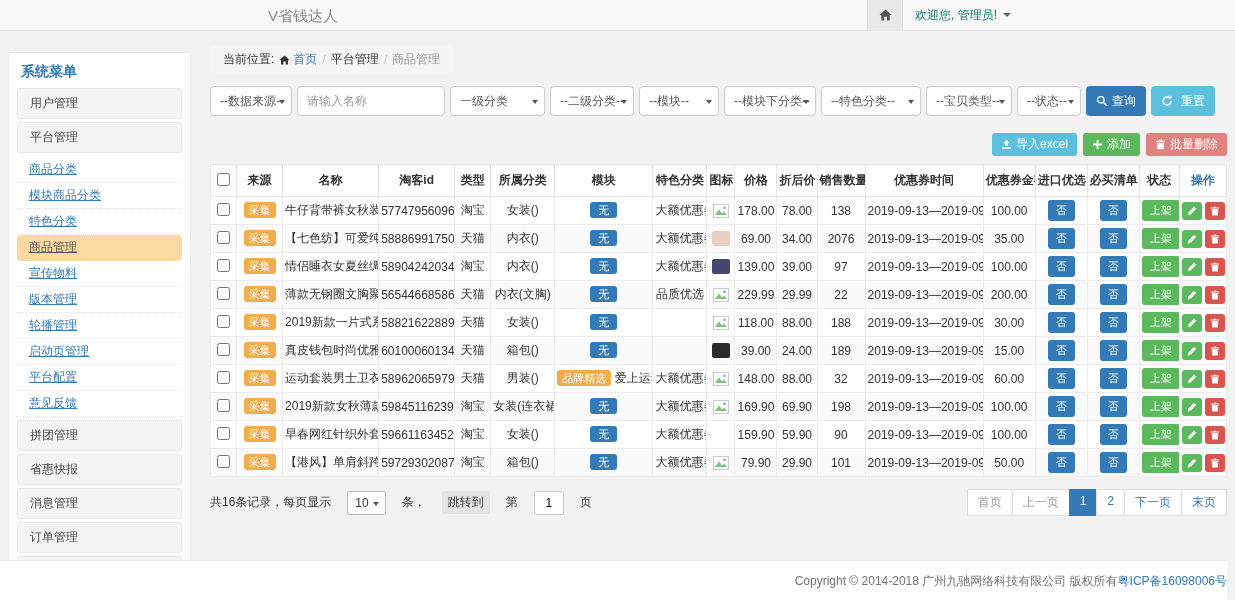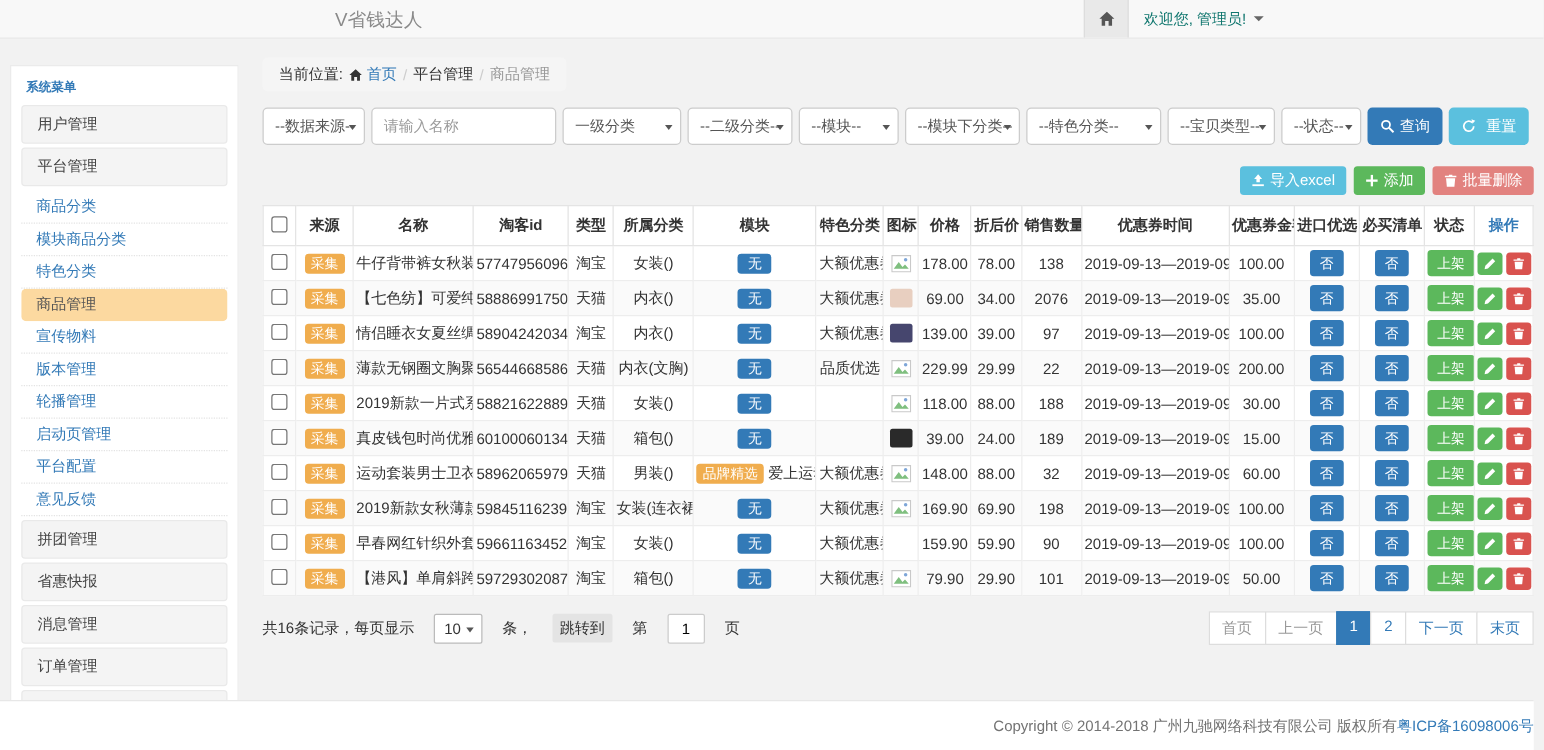--- a/index.html
+++ b/index.html
@@ -9,24 +9,24 @@
     font-size: 12px; color: #333; background: #f2f2f2; position: relative;
   }
   
   .navbar { position:absolute; top:0; left:0; right:0; height:31px; background:#f8f8f8; border-bottom:1px solid #e7e7e7; }
   .nav-title { position:absolute; left:268px; top:7px; font-size:15px; color:#8a8a8a; }
   .home-btn { position:absolute; left:867px; top:0; width:36px; height:30px; background:#e9e9e9; border-left:1px solid #ddd; border-right:1px solid #ddd; display:flex; align-items:center; justify-content:center; cursor:pointer; }
   .user-menu { position:absolute; left:915px; top:0; height:30px; display:flex; align-items:center; gap:6px; color:#0f766e; cursor:pointer; }
   .caret { display:inline-block; width:0; height:0; border-left:4px solid transparent; border-right:4px solid transparent; border-top:4px solid #666; }
   
   .sidebar { position:absolute; left:8px; top:52px; width:183px; height:520px; background:#fff; border:1px solid #ebebeb; overflow:hidden; }
-  .sb-title { padding:10px 12px 4px; color:#337ab7; font-size:10px; font-weight:bold; }
+  .sb-title { padding:10px 12px 4px; color:#337ab7; font-size:14px; font-weight:bold; }
   .sb-group { margin:3px 8px 0; background:#f4f4f4; border:1px solid #e9e9e9; border-radius:3px; padding:7px 12px; color:#444; cursor:pointer; line-height:15px; }
   .sb-sub { margin:4px 8px 0; }
-  .sb-link { padding:5px 12px; border-bottom:1px dotted #e3e3e3; color:#337ab7; cursor:pointer; line-height:15px; }
+  .sb-link { padding:5px 12px; border-bottom:1px dotted #e3e3e3; color:#337ab7; cursor:pointer; line-height:15px;text-decoration:underline; }
   .sb-link.active { background:#fcd9a0; border-radius:4px; color:#555; border-bottom-color:transparent; }
   
   .main { position:absolute; left:210px; top:38px; width:1017px; }
   .breadcrumb { display:inline-flex; align-items:center; gap:5px; background:#f5f5f5; border-radius:4px; padding:5px 13px; margin-top:8px; }
   .breadcrumb .sep { color:#ccc; }
   .bc-home { color:#337ab7; cursor:pointer; display:inline-flex; align-items:center; gap:3px; }
   .bc-current { color:#999; }
   
   .filters { display:flex; align-items:center; gap:5px; margin-top:13px; }
   .sel { position:relative; height:30px; background:#fff; border:1px solid #ccc; border-radius:4px; display:flex; align-items:center; padding:0 18px 0 9px; color:#555; cursor:pointer; white-space:nowrap; overflow:hidden; }
@@ -149,21 +149,21 @@
         <i class="sel-caret"></i>
       </div>
     <div class="sel" style="width:80px">
         <span>--模块--</span>
         <i class="sel-caret"></i>
       </div>
     <div class="sel" style="width:92px">
         <span>--模块下分类--</span>
         <i class="sel-caret"></i>
       </div>
-    <div class="sel" style="width:108px">
+    <div class="sel" style="width:100px">
         <span>--特色分类--</span>
         <i class="sel-caret"></i>
       </div>
     <div class="sel" style="width:86px">
         <span>--宝贝类型--</span>
         <i class="sel-caret"></i>
       </div>
     <div class="sel" style="width:64px">
         <span>--状态--</span>
         <i class="sel-caret"></i>

